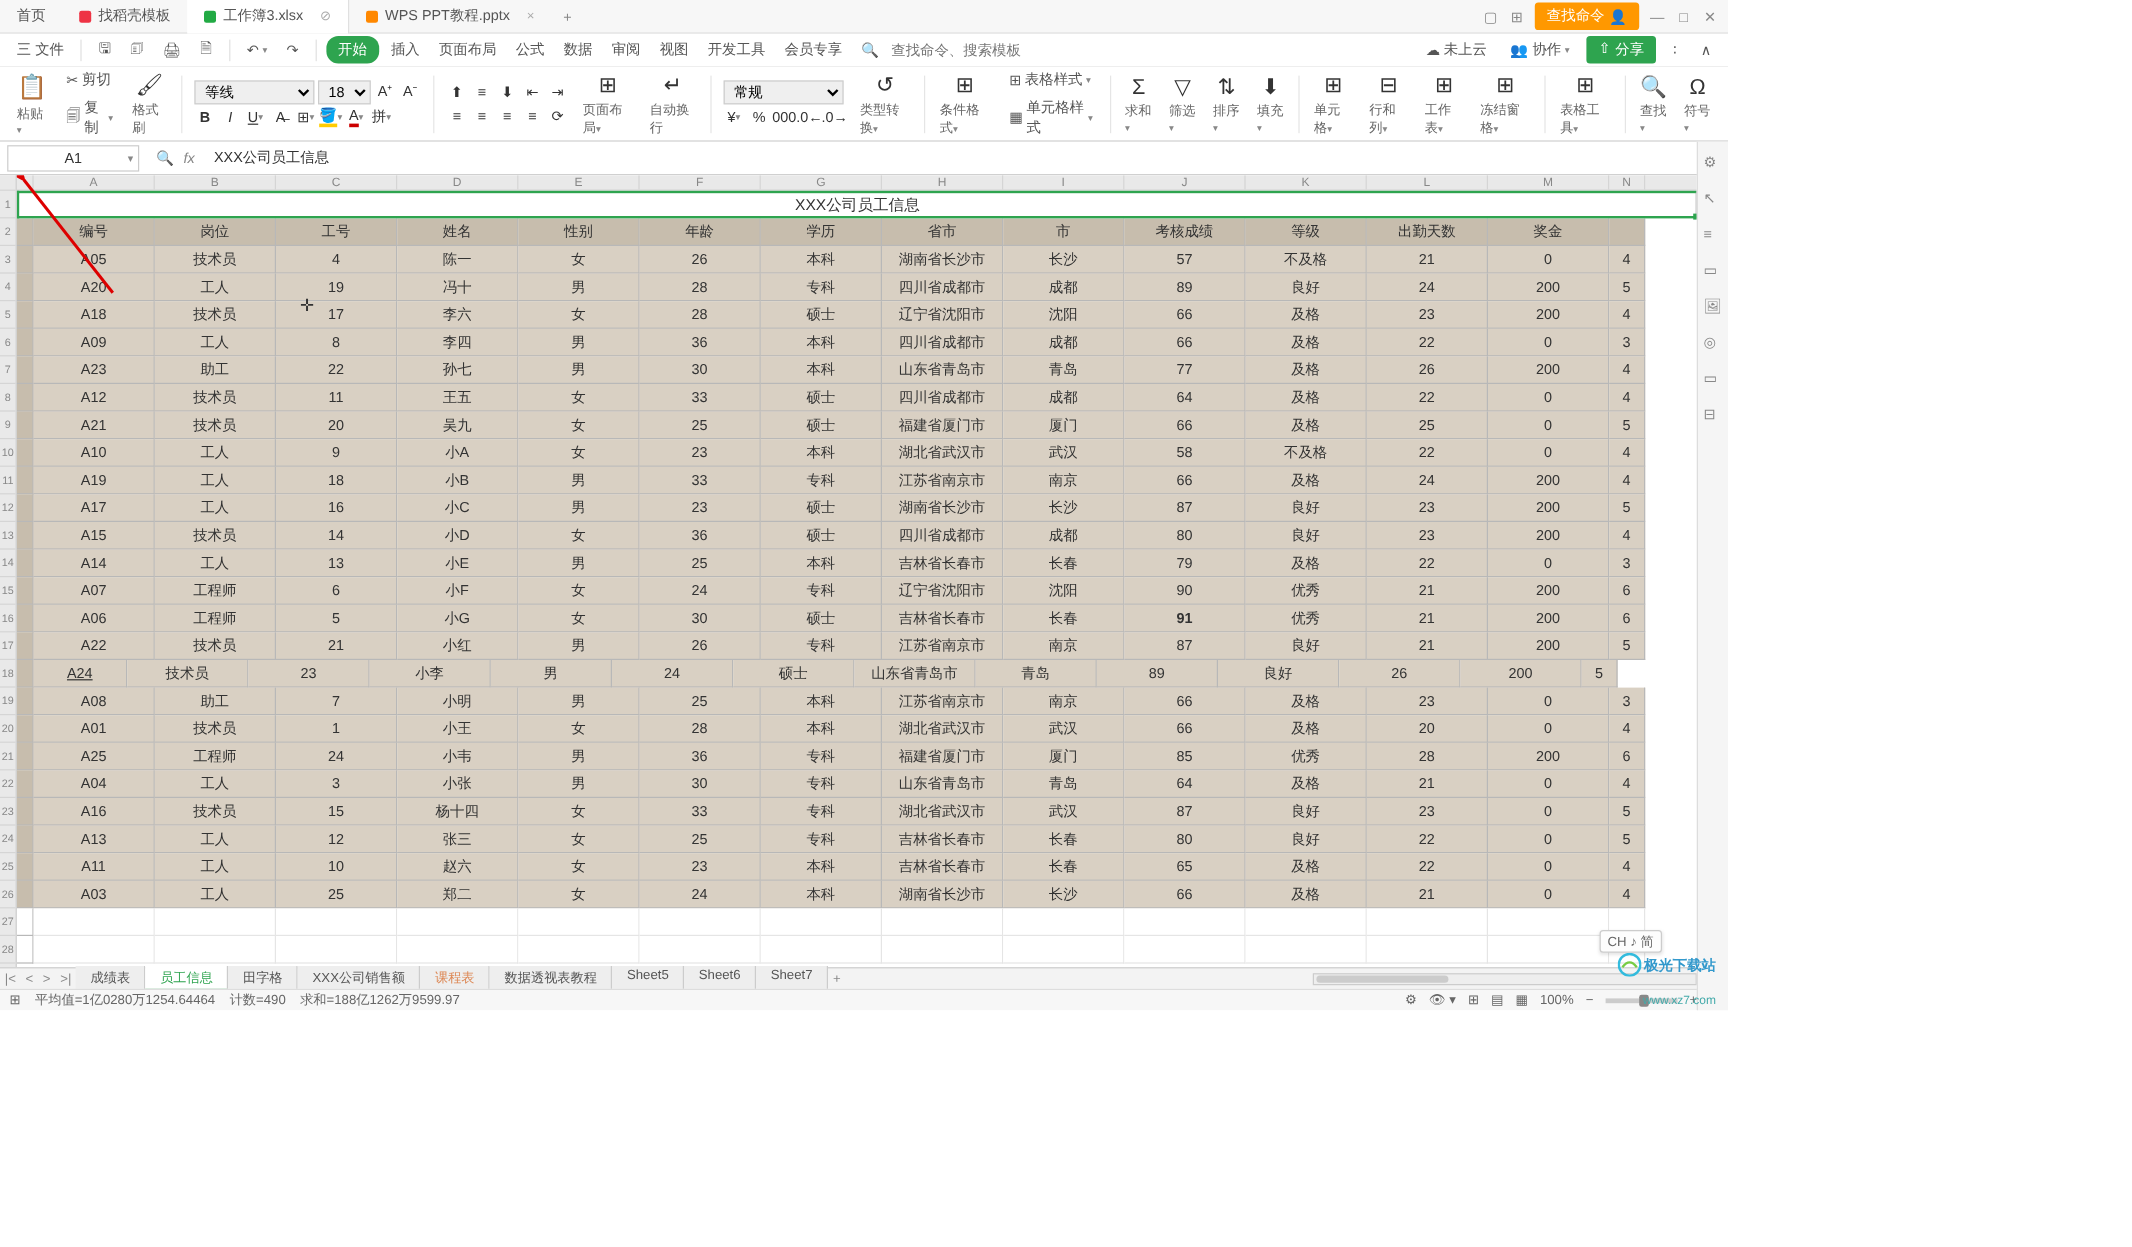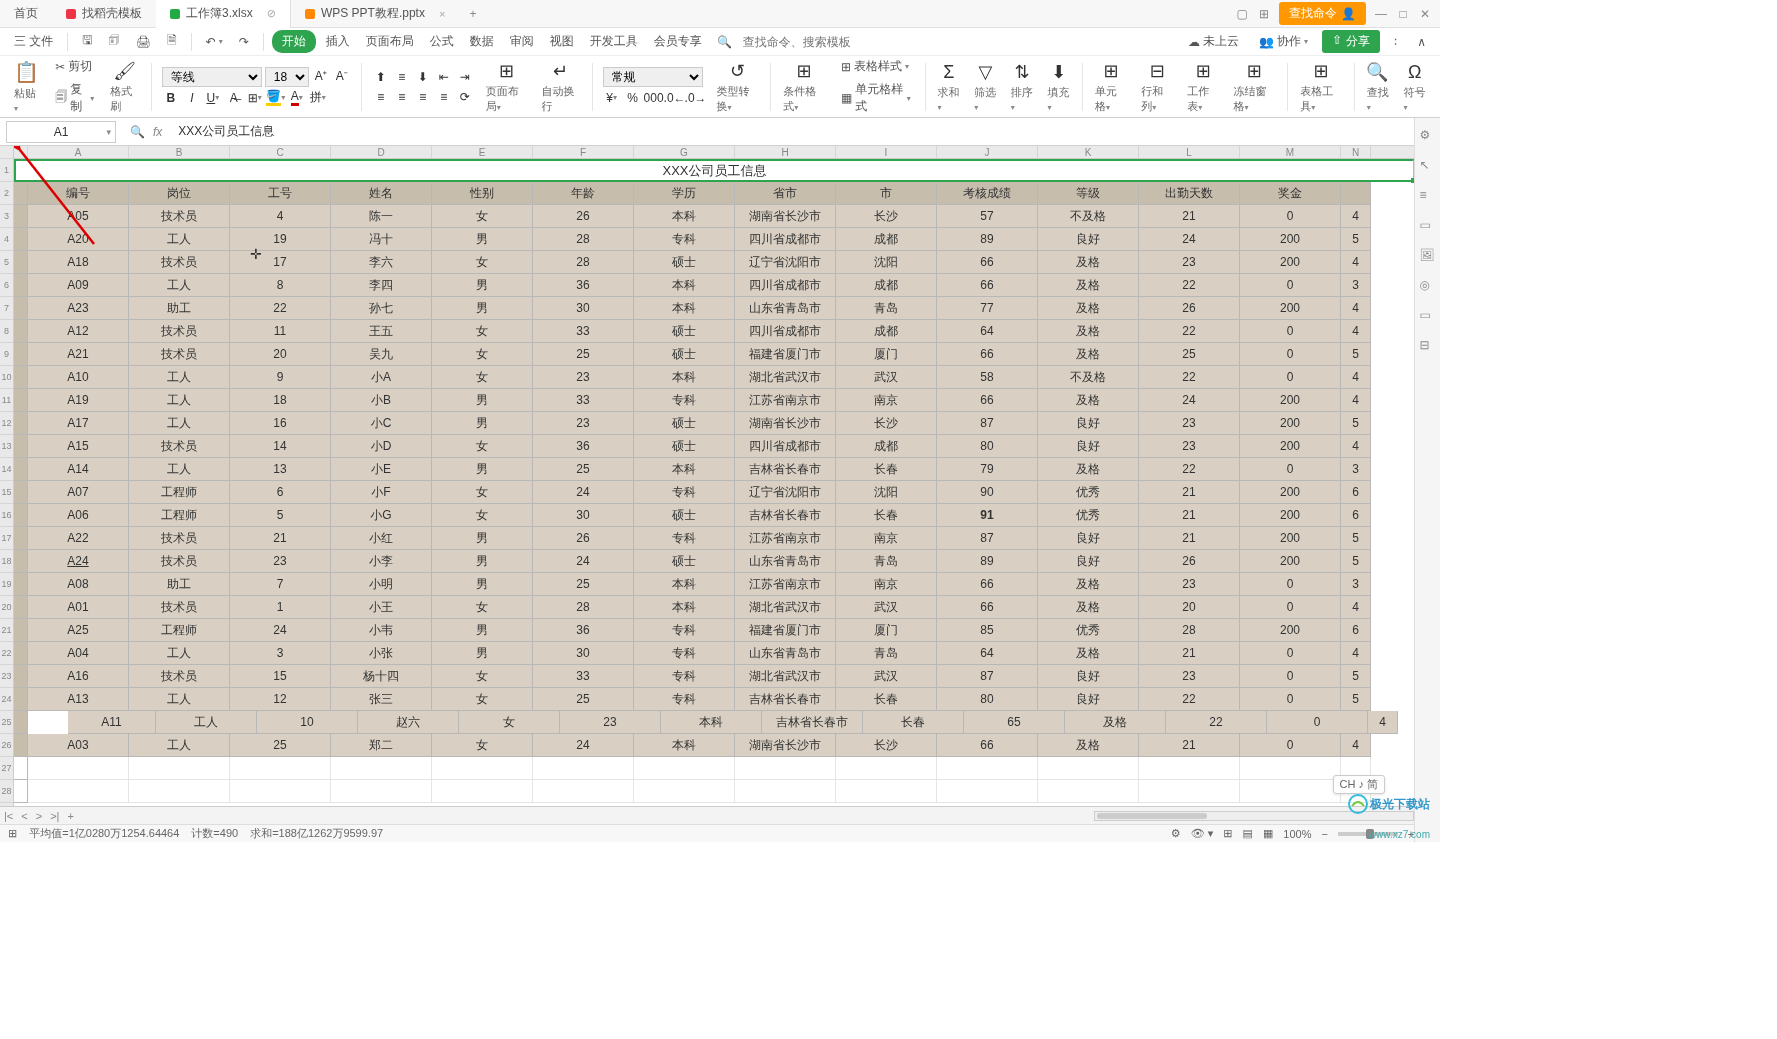--- a/index.html
+++ b/index.html
@@ -634,21 +634,21 @@
           <div class="cell" style="width: 101px;">江苏省南京市</div>
           <div class="cell" style="width: 101px;">南京</div>
           <div class="cell" style="width: 101px;">87</div>
           <div class="cell" style="width: 101px;">良好</div>
           <div class="cell" style="width: 101px;">21</div>
           <div class="cell" style="width: 101px;">200</div>
           <div class="cell" style="width: 30px;">5</div>
         </div>
         <div class="datarow">
           <div class="cell" style="width: 14px; background: rgb(199, 189, 173);"></div>
-          <div class="cell" style="width: 101px; text-decoration: underline;">A24</div>
+          <div class="cell" style="width: 78px; text-decoration: underline;">A24</div>
           <div class="cell" style="width: 101px;">技术员</div>
           <div class="cell" style="width: 101px;">23</div>
           <div class="cell" style="width: 101px;">小李</div>
           <div class="cell" style="width: 101px;">男</div>
           <div class="cell" style="width: 101px;">24</div>
           <div class="cell" style="width: 101px;">硕士</div>
           <div class="cell" style="width: 101px;">山东省青岛市</div>
           <div class="cell" style="width: 101px;">青岛</div>
           <div class="cell" style="width: 101px;">89</div>
           <div class="cell" style="width: 101px;">良好</div>
@@ -753,21 +753,21 @@
           <div class="cell" style="width: 101px;">吉林省长春市</div>
           <div class="cell" style="width: 101px;">长春</div>
           <div class="cell" style="width: 101px;">80</div>
           <div class="cell" style="width: 101px;">良好</div>
           <div class="cell" style="width: 101px;">22</div>
           <div class="cell" style="width: 101px;">0</div>
           <div class="cell" style="width: 30px;">5</div>
         </div>
         <div class="datarow">
           <div class="cell" style="width: 14px; background: rgb(199, 189, 173);"></div>
-          <div class="cell" style="width: 88px; margin-left: 40px;">A11</div>
+          <div class="cell" style="width: 101px;">A11</div>
           <div class="cell" style="width: 101px;">工人</div>
           <div class="cell" style="width: 101px;">10</div>
           <div class="cell" style="width: 101px;">赵六</div>
           <div class="cell" style="width: 101px;">女</div>
           <div class="cell" style="width: 101px;">23</div>
           <div class="cell" style="width: 101px;">本科</div>
           <div class="cell" style="width: 101px;">吉林省长春市</div>
           <div class="cell" style="width: 101px;">长春</div>
           <div class="cell" style="width: 101px;">65</div>
           <div class="cell" style="width: 101px;">及格</div>
@@ -838,20 +838,31 @@
     </defs>
   <line x1="6" y1="4" x2="80" y2="98" stroke="#d00" stroke-width="2.5" marker-start="url(#ah)"></line>
 </svg>
 <div class="crosshair">✛</div>
 
 <div class="sheetbar">
   <span class="nav">|&lt;</span>
   <span class="nav">&lt;</span>
   <span class="nav">&gt;</span>
   <span class="nav">&gt;|</span>
+  <div id="sheettabs" style="display:flex">
+      <div class="stab">成绩表</div>
+      <div class="stab active">员工信息</div>
+      <div class="stab">田字格</div>
+      <div class="stab">XXX公司销售额</div>
+      <div class="stab hl">课程表</div>
+      <div class="stab">数据透视表教程</div>
+      <div class="stab">Sheet5</div>
+      <div class="stab">Sheet6</div>
+      <div class="stab">Sheet7</div>
+    </div>
   <span class="nav">+</span>
   <div class="hscroll">
       <div class="thumb"></div>
     </div>
 </div>
 
 <div class="statusbar">
   <span>⊞</span>
   <span>平均值=1亿0280万1254.64464</span>
   <span>计数=490</span>

